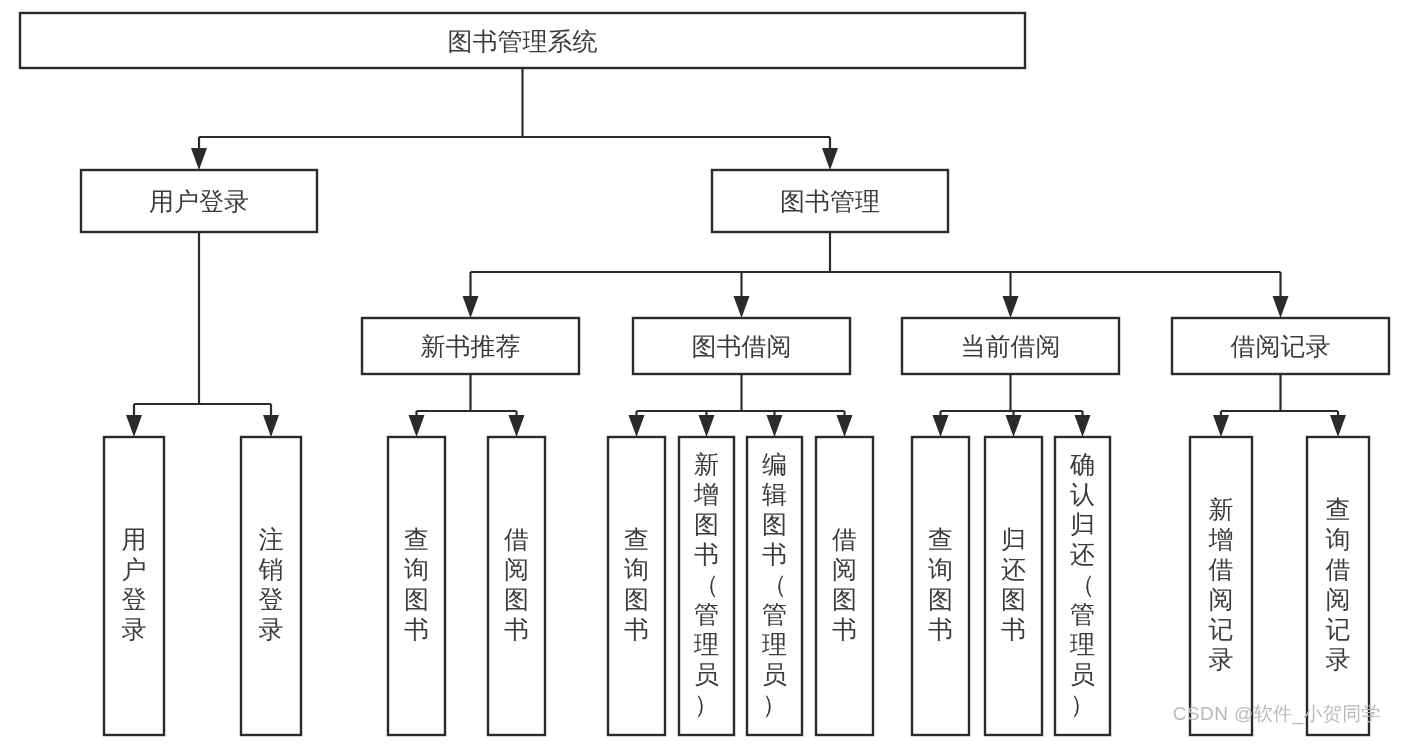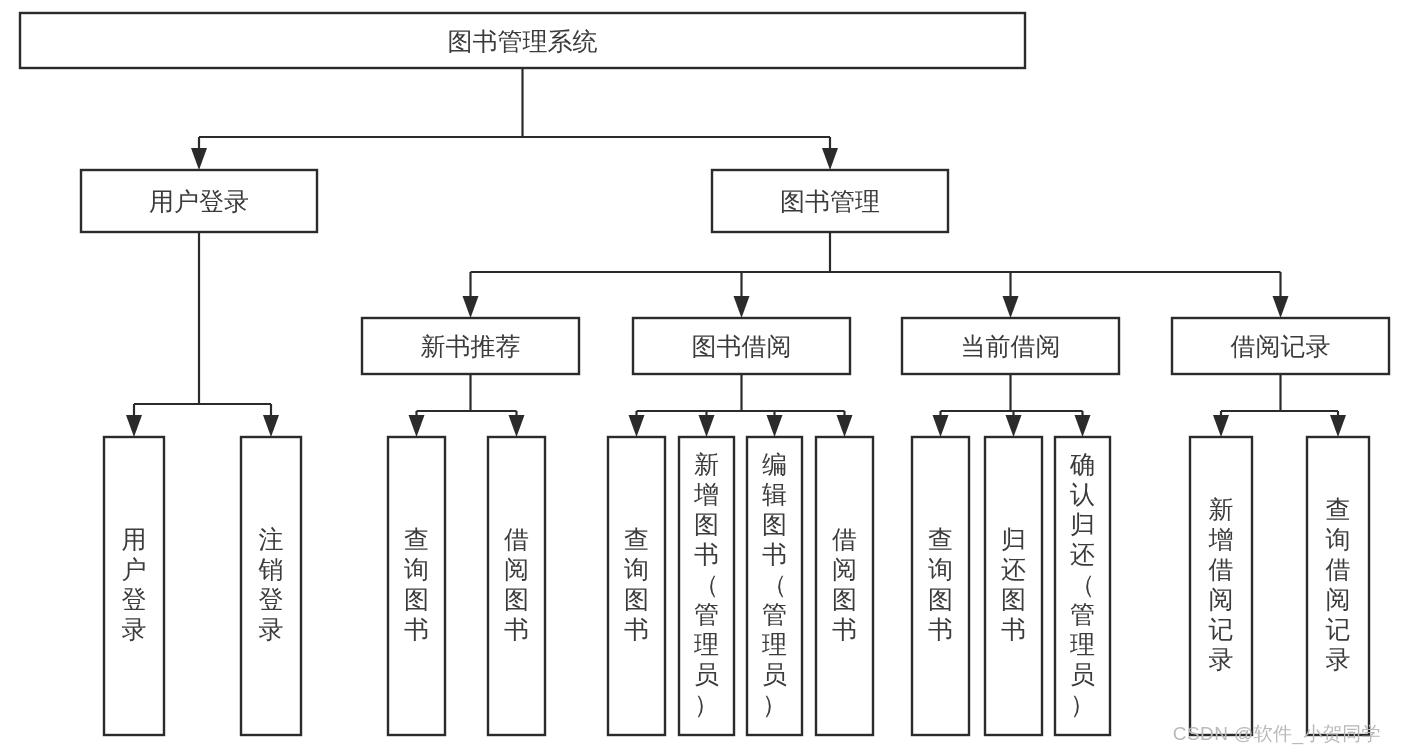--- a/index.html
+++ b/index.html
@@ -53,21 +53,21 @@
   .node-label-vertical {
     fill: #3b3b3b;
     font-family: "Liberation Sans", "DejaVu Sans", sans-serif;
     font-size: 25px;
     text-anchor: middle;
     white-space: pre;
   }
   .watermark-text {
     position: absolute;
     right: 10px;
-    bottom: 0;
+    bottom: 20px;
     font-family: "Liberation Sans", "DejaVu Sans", sans-serif;
     font-size: 19px;
     color: #b9b9b9;
     letter-spacing: 0.4px;
     user-select: none;
     pointer-events: none;
   }
 </style>
 </head>
 <body>

